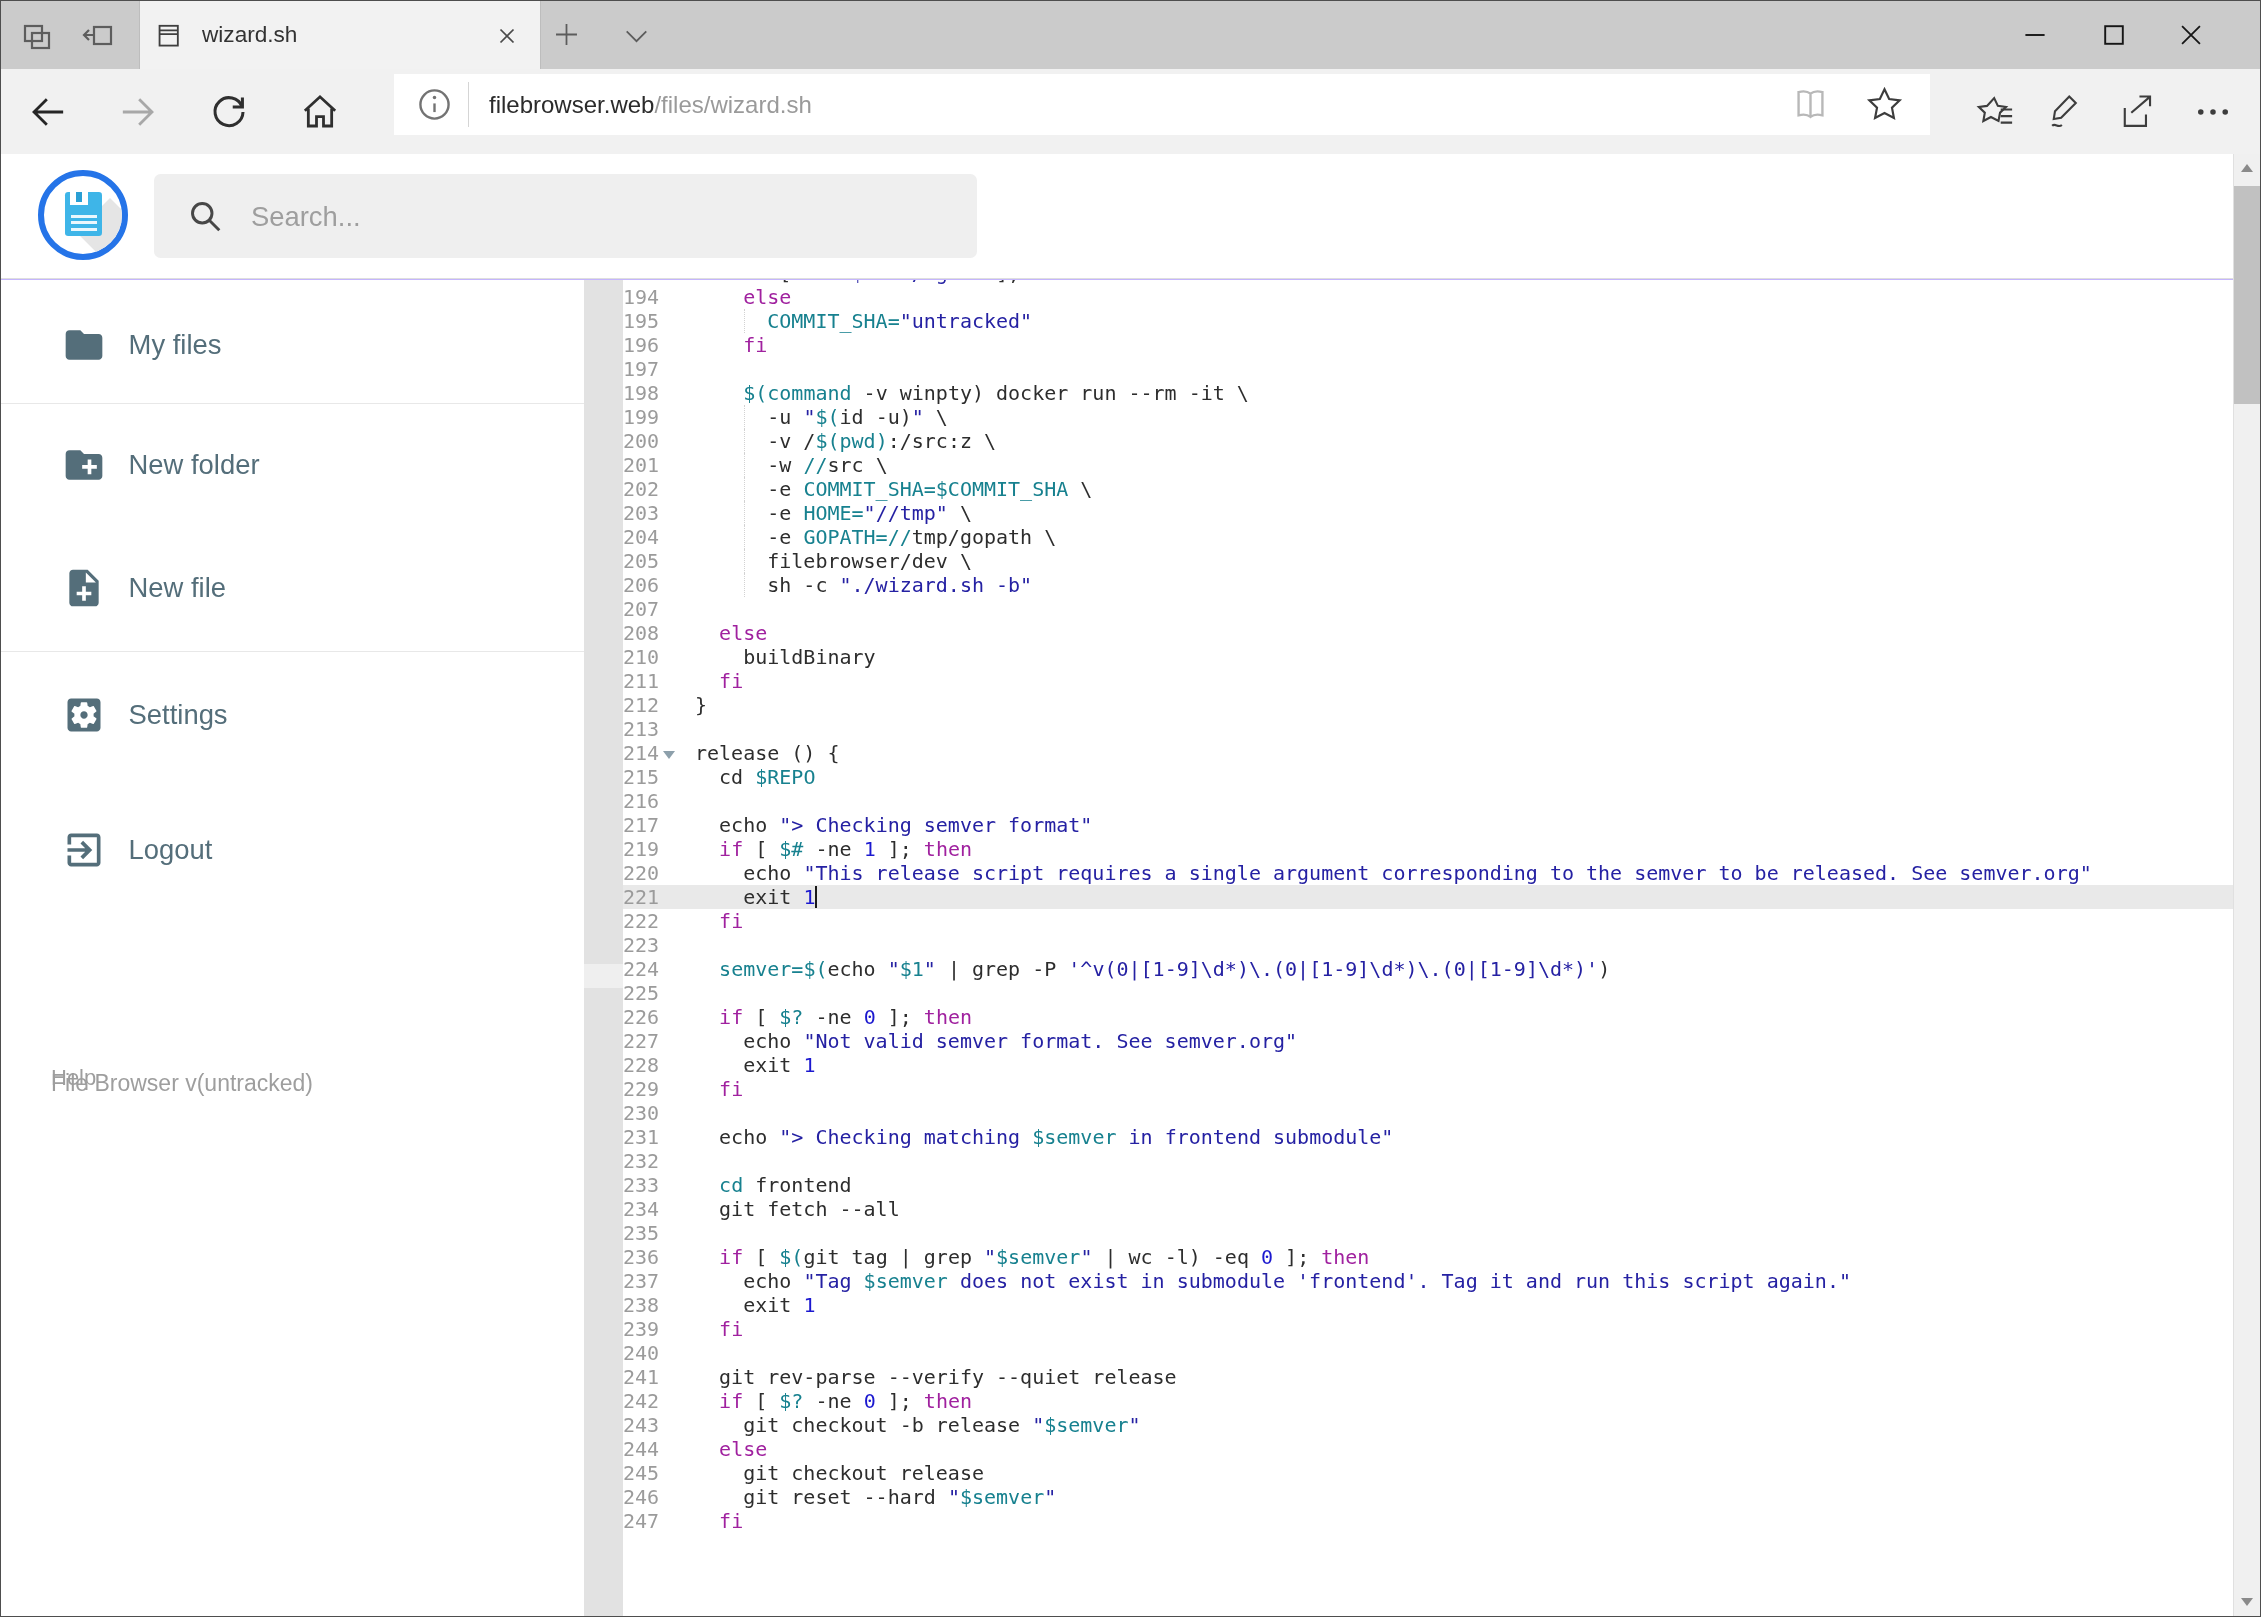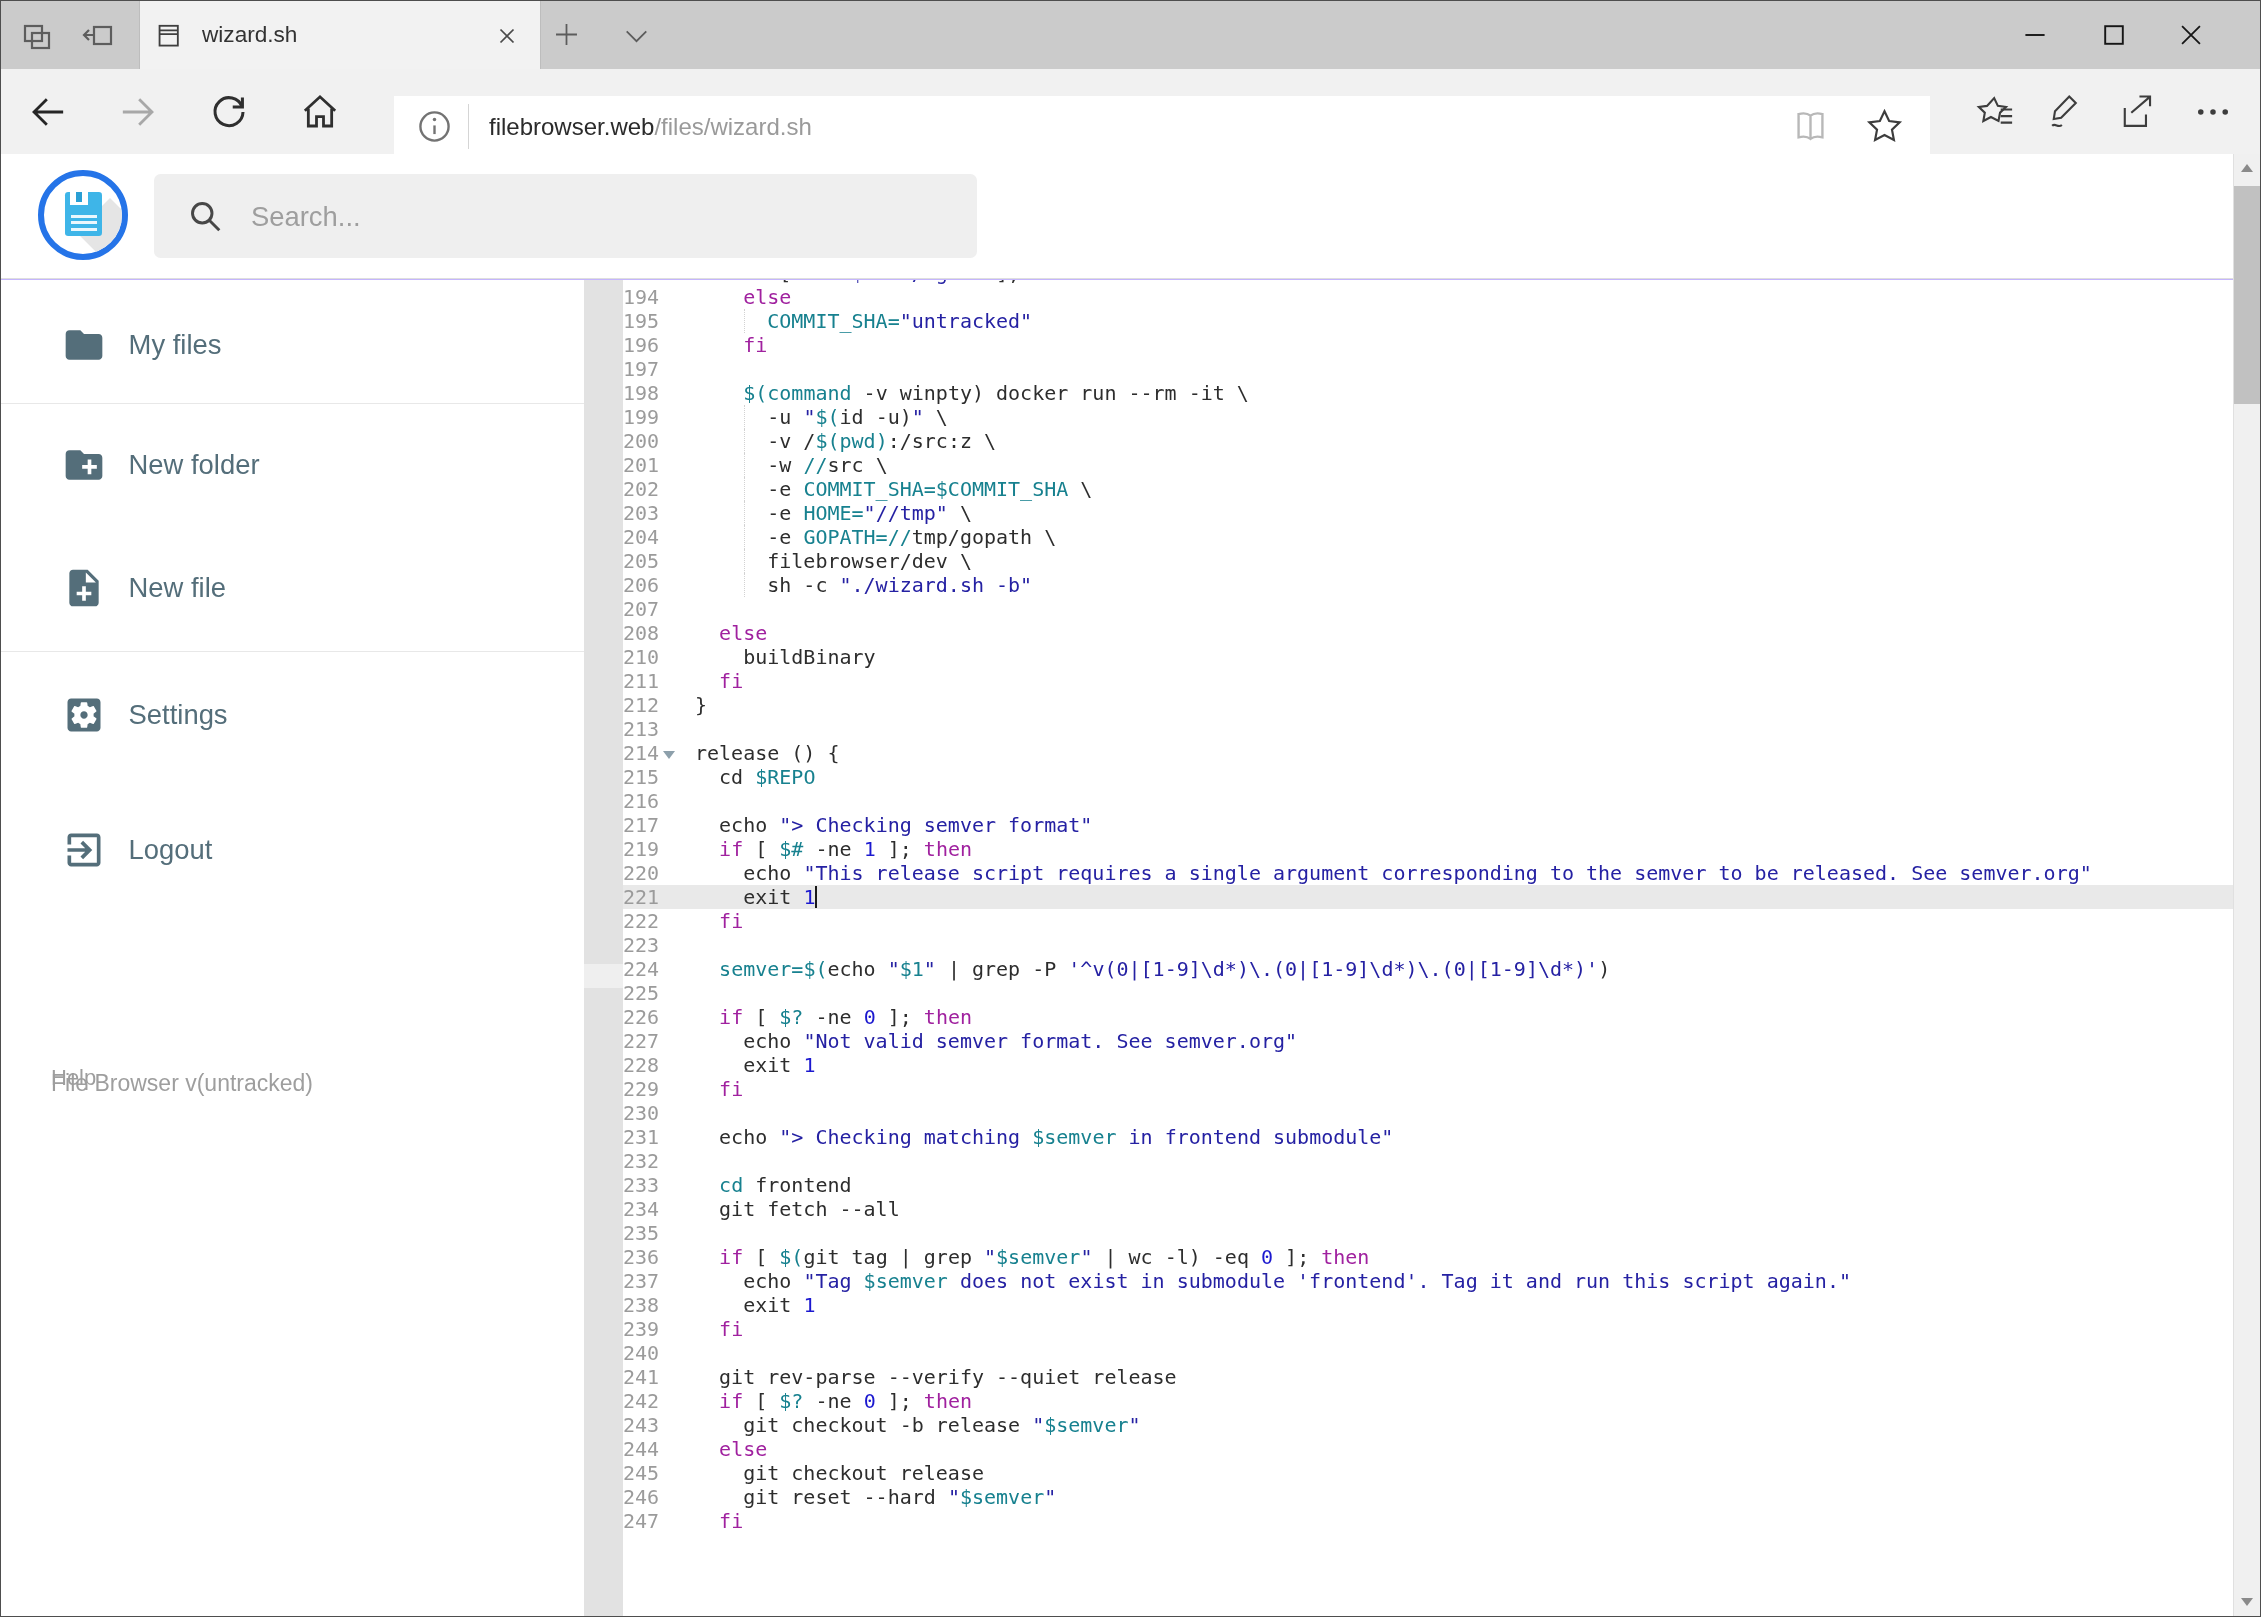--- a/index.html
+++ b/index.html
@@ -13,21 +13,21 @@
        border-left:0.8px solid #bdbdbd;border-right:0.8px solid #bdbdbd;}
   .tab .favicon{position:absolute;left:15.3px;top:21px;width:27.4px;height:27.4px;color:#3f3f3f;}
   .tab .title{position:absolute;left:62px;top:0;line-height:68px;font-size:22.6px;color:#333;}
   .tab .close{position:absolute;left:354px;top:22px;width:26px;height:26px;color:#4a4a4a;cursor:pointer;}
   .newtab{position:absolute;left:551px;top:19.4px;width:29px;height:29px;color:#5c5c5c;cursor:pointer;}
   .tabchev{position:absolute;left:620px;top:22.6px;width:31px;height:24px;color:#5c5c5c;cursor:pointer;}
   .wctl{position:absolute;top:0;width:76px;height:68px;display:flex;align-items:center;justify-content:center;color:#161616;cursor:pointer;}
   
   .urlbar{position:absolute;left:0;top:68px;right:0;height:86px;background:#f1f1f1;}
   .navic{position:absolute;top:13.7px;width:58px;height:58px;display:flex;align-items:center;justify-content:center;cursor:pointer;}
-  .addr{position:absolute;left:393px;top:27px;width:1536px;height:61px;background:#fff;}
+  .addr{position:absolute;left:393px;top:5px;width:1536px;height:61px;background:#fff;}
   .addr .infoi{position:absolute;left:21px;top:11.3px;width:39px;height:39px;color:#737373;cursor:pointer;}
   .addr .vsep{position:absolute;left:74px;top:8px;bottom:8px;border-left:1.6px solid #d5d5d5;}
   .addr .urltxt{position:absolute;left:95px;top:0;line-height:61px;font-size:24px;white-space:nowrap;}
   .addr .host{color:#2b2b2b;} .addr .path{color:#9a9a9a;}
   .addr .bookic{position:absolute;left:1397px;top:11.3px;width:39px;height:39px;color:#b8b8b8;}
   .addr .staric{position:absolute;left:1471px;top:11.3px;width:39px;height:39px;color:#3d3d3d;cursor:pointer;}
   .rbaric{position:absolute;top:21px;width:44px;height:44px;color:#3d3d3d;cursor:pointer;}
   
   .appheader{position:absolute;left:0;top:153px;right:0;height:124px;background:#fff;border-bottom:1.6px solid #dedede;box-sizing:content-box;}
   .logo{position:absolute;left:37px;top:16px;width:90px;height:90px;border-radius:50%;border:6.5px solid #2574e8;

